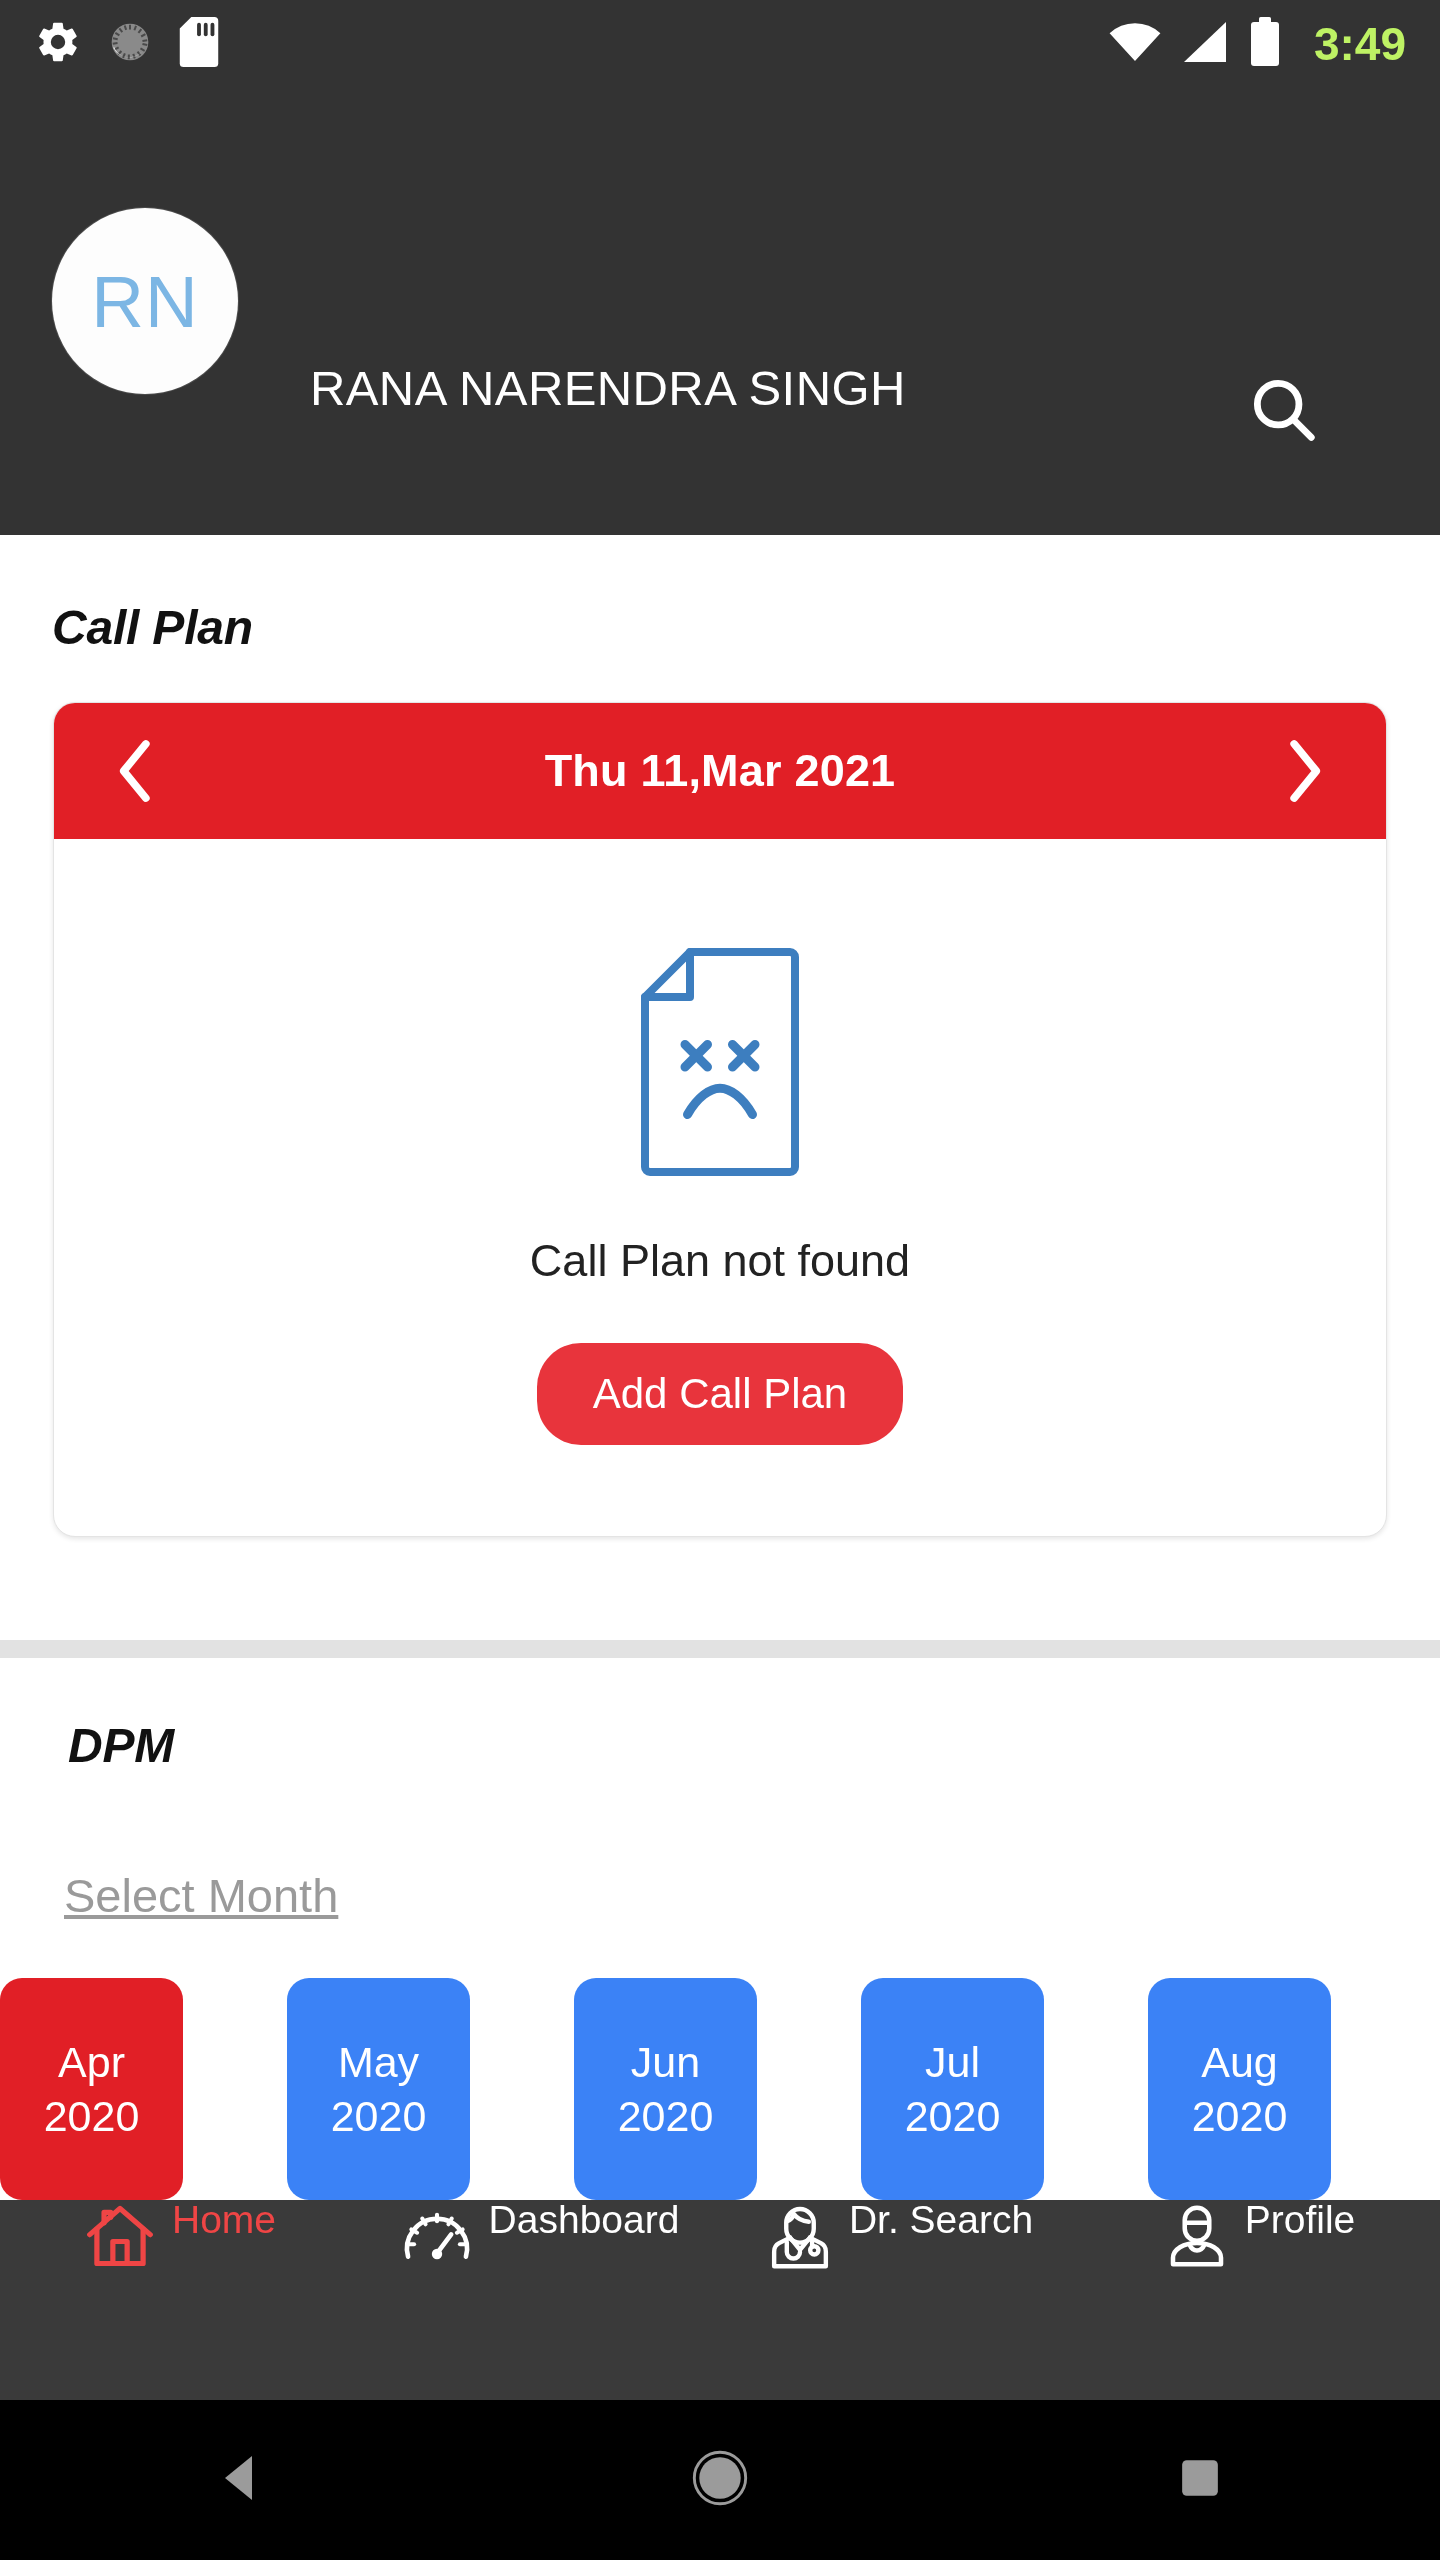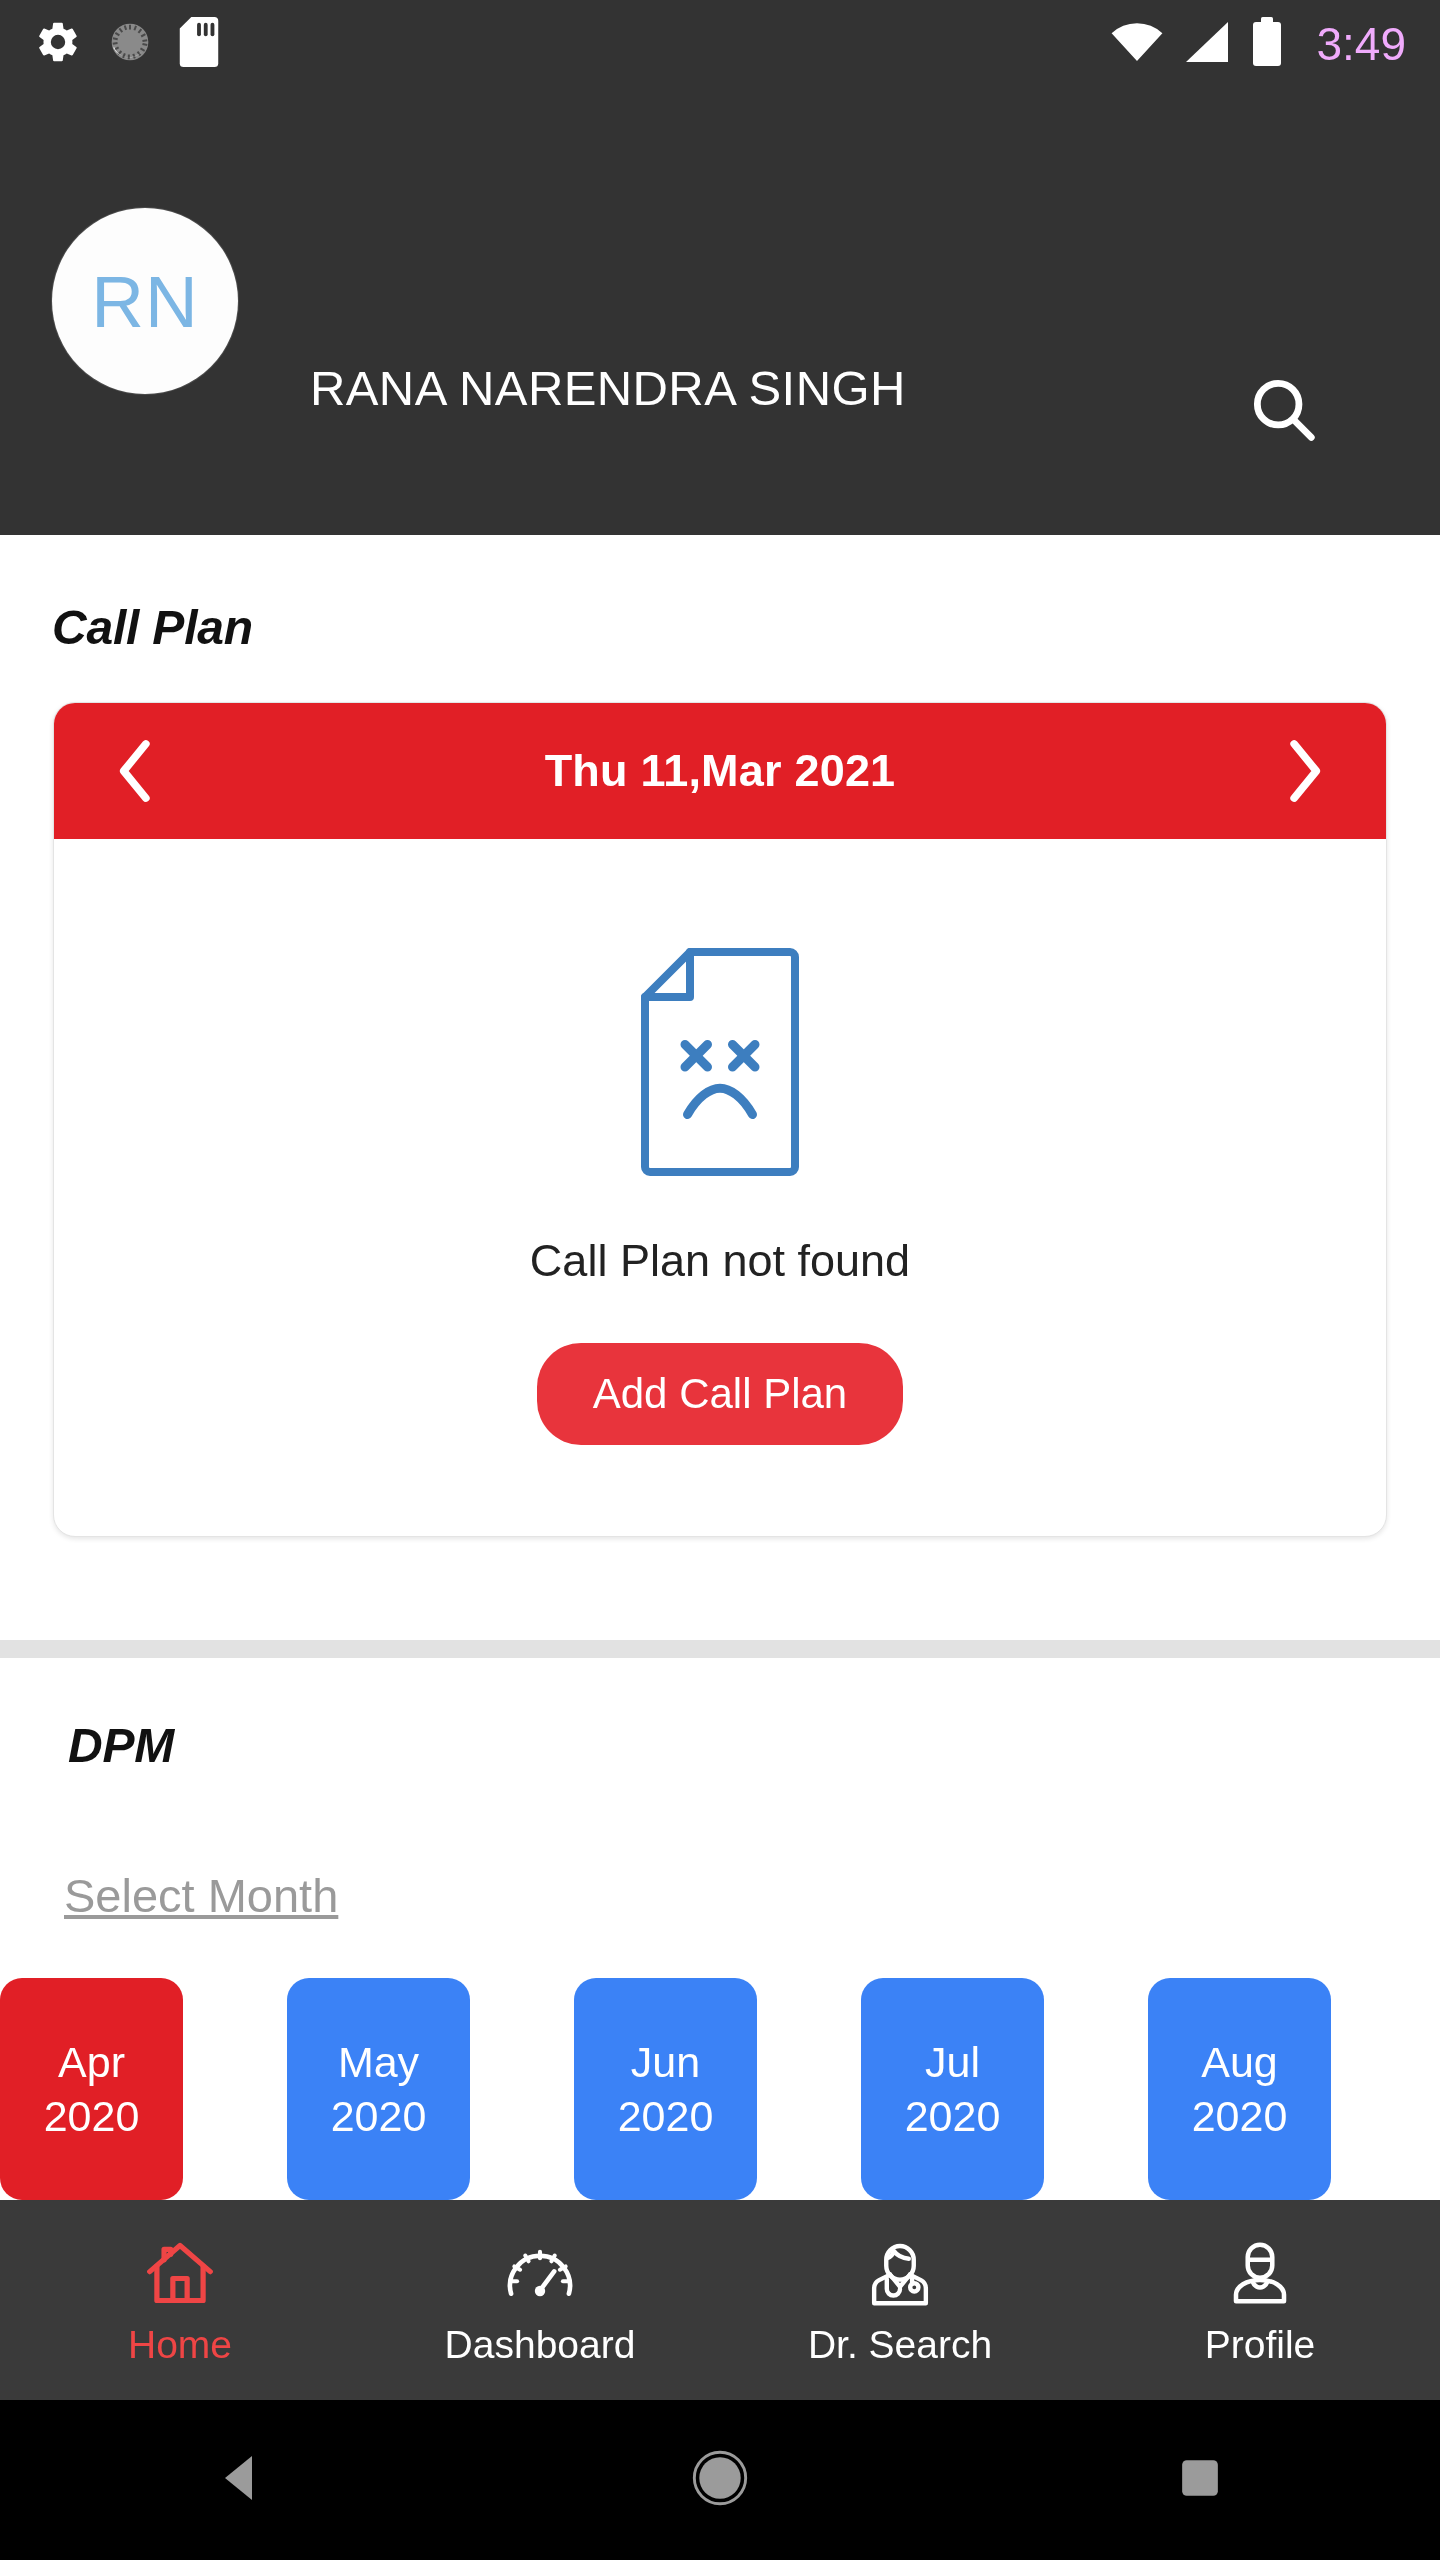--- a/index.html
+++ b/index.html
@@ -14,21 +14,21 @@
   
   .statusbar {
     position:absolute; left:0; top:0; width:1440px; height:88px;
     background:#333333;
     display:flex; align-items:center;
     padding:0 34px;
   }
   .sb-left { display:flex; align-items:center; gap:26px; }
   .sb-right { margin-left:auto; display:flex; align-items:center; gap:20px; }
   .sb-clock {
-    color:#f0abfc; font-size:46px; font-weight:400; letter-spacing:0px;
+    color:#bef264; font-size:46px; font-weight:700; letter-spacing:0px;
     margin-left:14px; line-height:1;
   }
 
   
   .appbar {
     position:absolute; left:0; top:88px; width:1440px; height:447px;
     background:#333333;
   }
   .avatar {
     position:absolute; left:52px; top:120px;
@@ -147,22 +147,22 @@
 
   
   .bottomnav {
     position:absolute; left:0; top:2200px;
     width:1440px; height:200px;
     background:#3a3a3a;
     display:flex; align-items:center;
   }
   .nav-item {
     flex:1 1 0;
-    display:flex; flex-direction:column;
-    align-items:center; justify-content:center;
+    display:flex; flex-direction:row;
+    align-items:flex-start; justify-content:center;
     gap:16px;
     height:100%;
     color:#ffffff;
   }
   .nav-item.active { color:#ef4545; }
   .nav-label { font-size:39px; font-weight:400; line-height:1; }
   .nav-icon { height:72px; display:flex; align-items:center; justify-content:center; }
 
   
   .androidnav {

